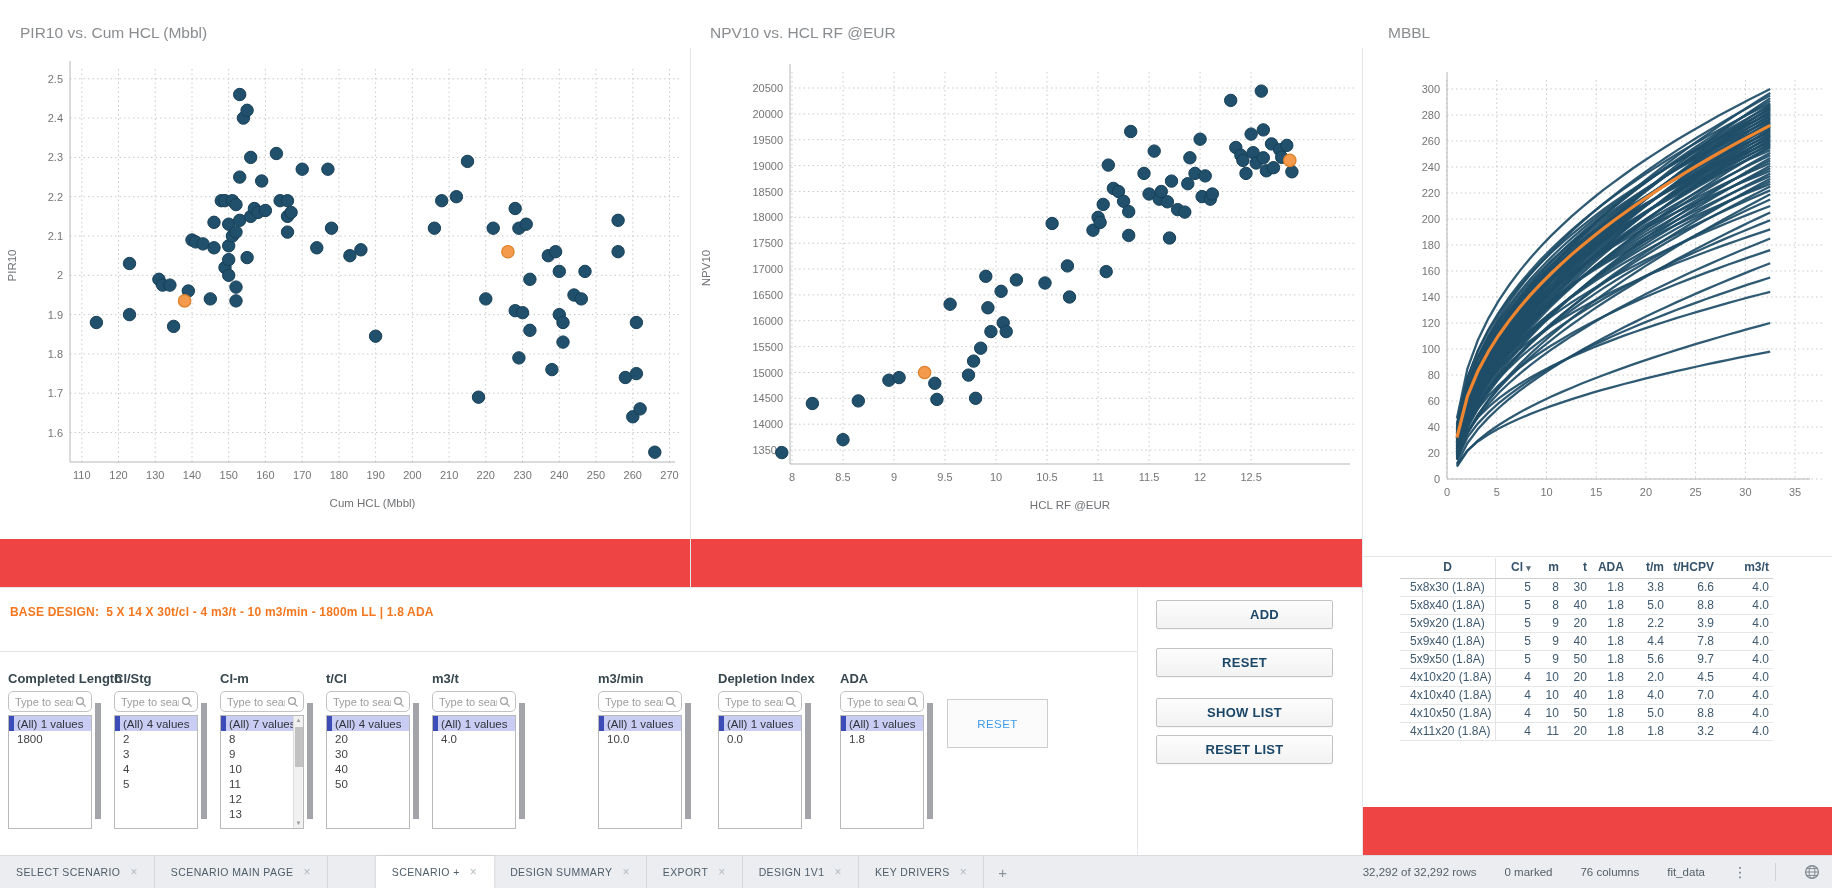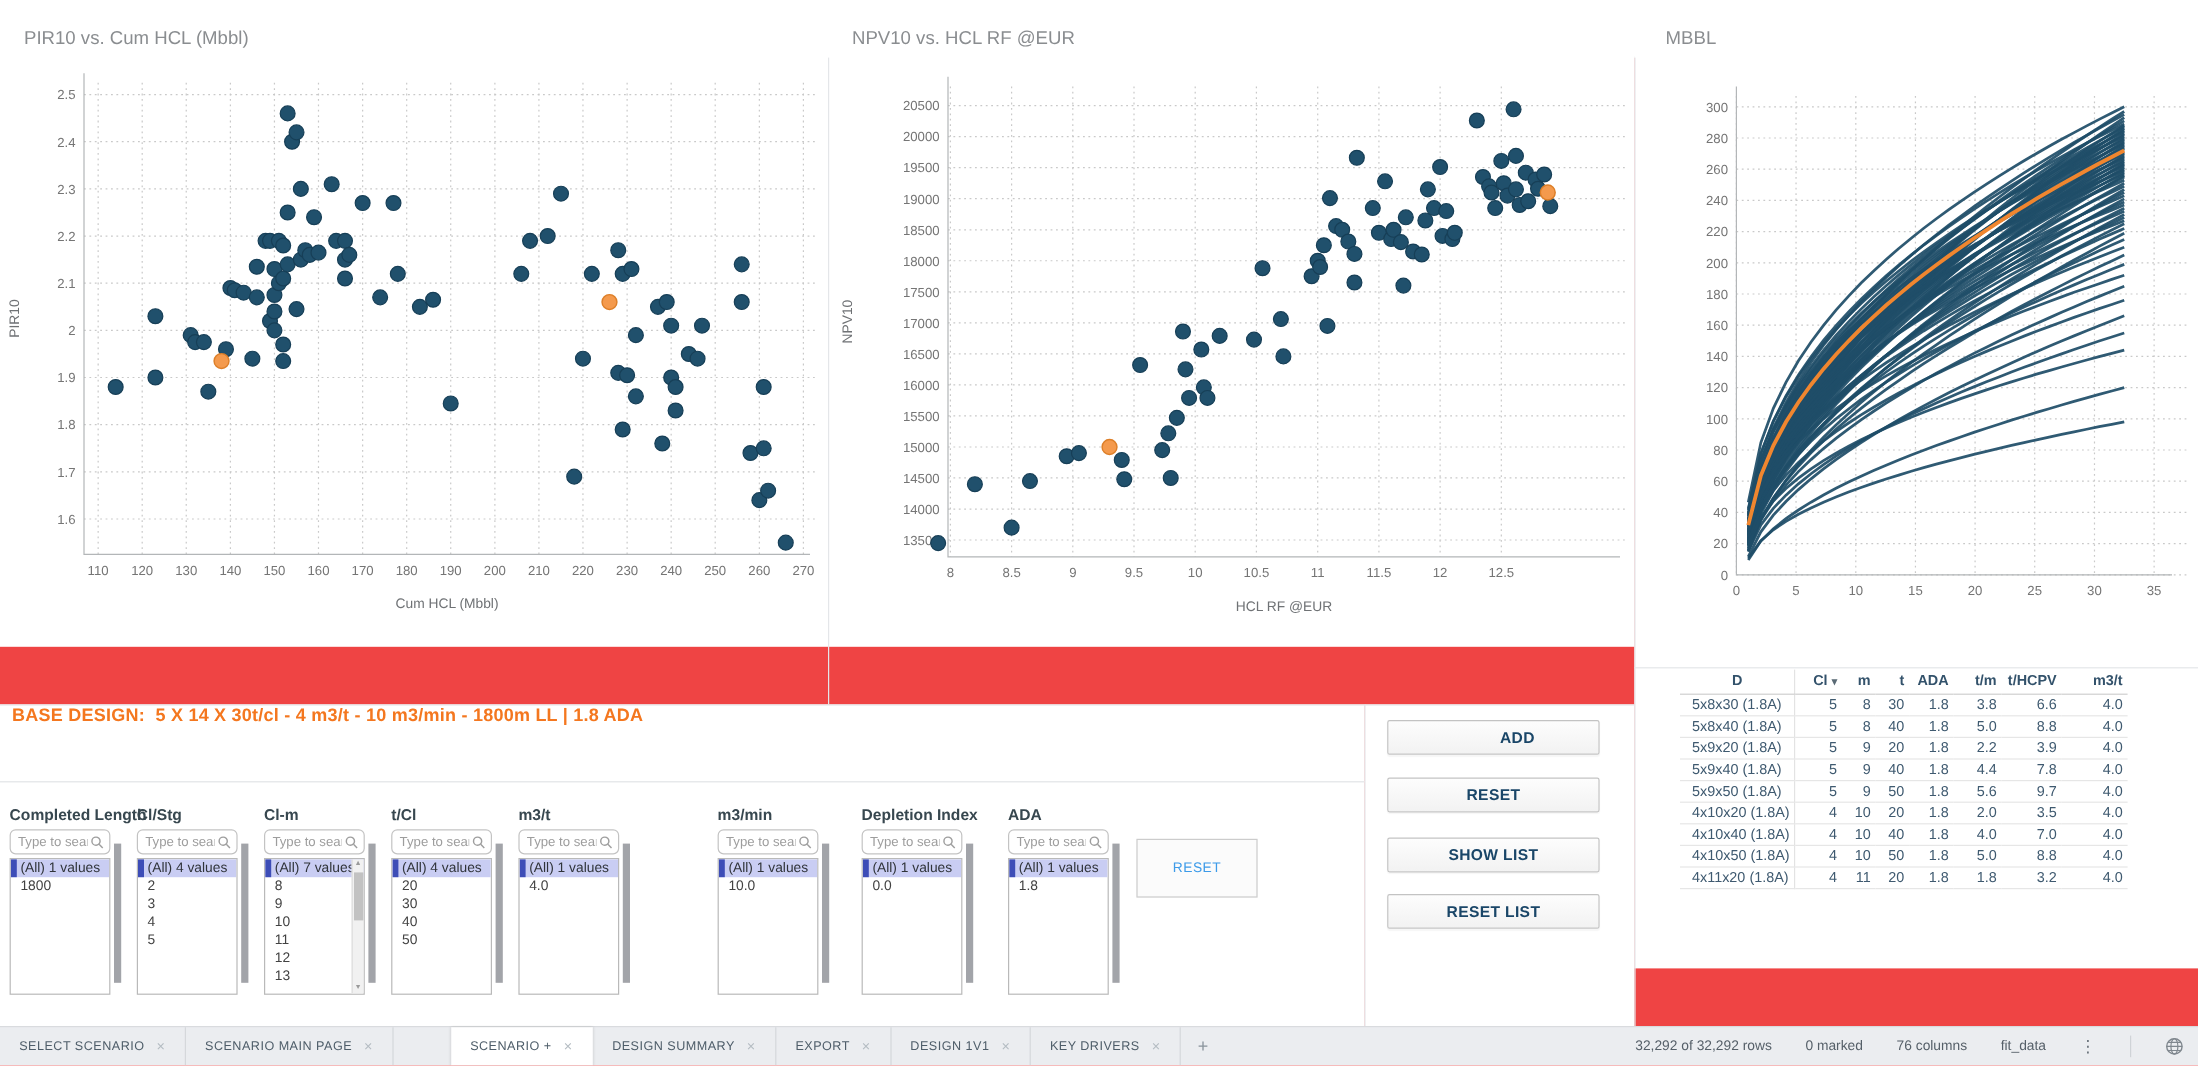--- a/index.html
+++ b/index.html
@@ -32,21 +32,21 @@
   .vdiv, .hdiv { position:absolute; background:#e4e6e9; }
   .chart-title { position:absolute; left:20px; top:24px; font-size:15.5px; color:#8a8d90; }
 
   svg text { font-family:"Liberation Sans", sans-serif; }
   .gridline { stroke:#c9c9c9; stroke-width:1; stroke-dasharray:1.5,3; fill:none; }
   .axisline { stroke:#b3b6b8; stroke-width:1; fill:none; }
   .ticklab { font-size:11px; fill:#757575; }
   .axlab { font-size:11.5px; fill:#6f7275; }
 
   
-  #base-design { position:absolute; left:10px; top:1px; font-size:15px; font-weight:bold; color:#f4771f; letter-spacing:.2px; }
+  #base-design { position:absolute; left:10px; top:18px; font-size:12px; font-weight:bold; color:#f4771f; letter-spacing:.2px; }
   #base-hline { position:absolute; left:0; top:64px; width:1137px; height:1px; background:#e2e4e6; }
   .fgroup { position:absolute; top:84px; width:100px; }
   .fgroup .flabel { font-size:13px; font-weight:bold; color:#37474f; margin-bottom:5px; white-space:nowrap; }
   .fsearch { position:relative; width:84px; height:21px; border:1px solid #c3c3c3; border-radius:5px; background:#fff;
              display:flex; align-items:center; padding:0 18px 0 6px; }
   .fsearch input { border:none; outline:none; width:100%; font-size:11px; color:#444; background:transparent;
                    font-family:"Liberation Sans", sans-serif; }
   .fsearch input::placeholder { color:#9d9d9d; }
   .fsearch svg { position:absolute; right:4px; top:4px; }
   .flist { position:relative; margin-top:3px; width:84px; height:114px; border:1px solid #b9b9b9; background:#fff;
@@ -626,21 +626,21 @@
             <td class="num">9.7</td>
             <td class="num">4.0</td>
           </tr>
           <tr>
             <td class="dcol">4x10x20 (1.8A)</td>
             <td class="num">4</td>
             <td class="num">10</td>
             <td class="num">20</td>
             <td class="num">1.8</td>
             <td class="num">2.0</td>
-            <td class="num">3.5</td>
+            <td class="num">4.5</td>
             <td class="num">4.0</td>
           </tr>
           <tr>
             <td class="dcol">4x10x40 (1.8A)</td>
             <td class="num">4</td>
             <td class="num">10</td>
             <td class="num">40</td>
             <td class="num">1.8</td>
             <td class="num">4.0</td>
             <td class="num">7.0</td>
@@ -830,21 +830,21 @@
           <div class="fstrip" style="left:87px; top:32px;"></div>
         </div>
       </div>
     <div id="reset-btn">RESET</div>
   </div>
 
   <div id="btnpanel" class="panel">
       <div class="act-btn" style="top: 13px; padding-left: 40px;">ADD</div>
       <div class="act-btn" style="top: 61px;">RESET</div>
       <div class="act-btn" style="top: 111px;">SHOW LIST</div>
-      <div class="act-btn" style="top: 158px;">RESET LIST</div>
+      <div class="act-btn" style="top: 148px;">RESET LIST</div>
     </div>
 
   <div class="vdiv" style="left:690px; top:48px; width:1px; height:539px;"></div>
   <div class="vdiv" style="left:1362px; top:48px; width:1px; height:807px;"></div>
   <div class="vdiv" style="left:1137px; top:587px; width:1px; height:268px;"></div>
   <div class="hdiv" style="left:0; top:587px; width:1362px; height:1px;"></div>
 
   <div id="tabbar">
 
   <div class="tab">

